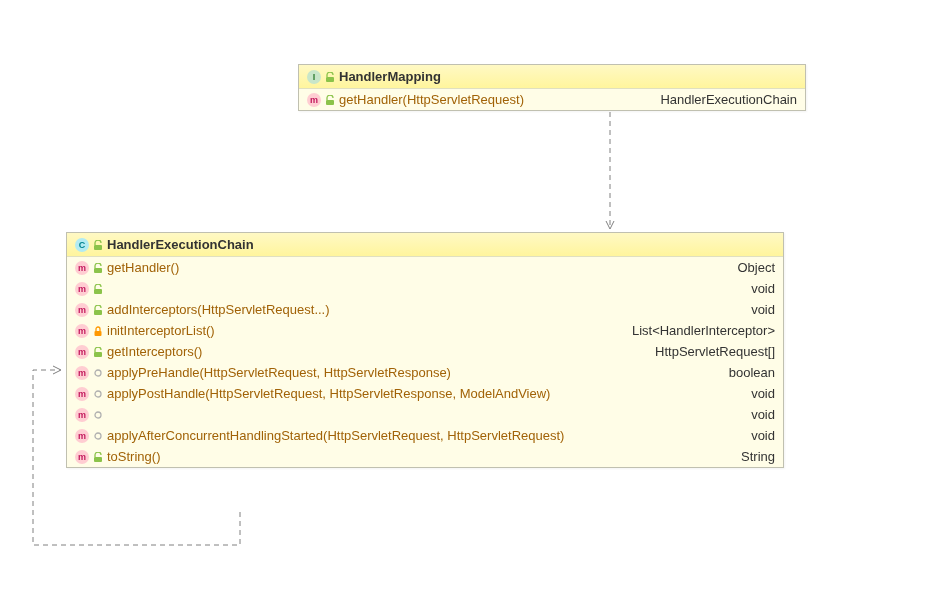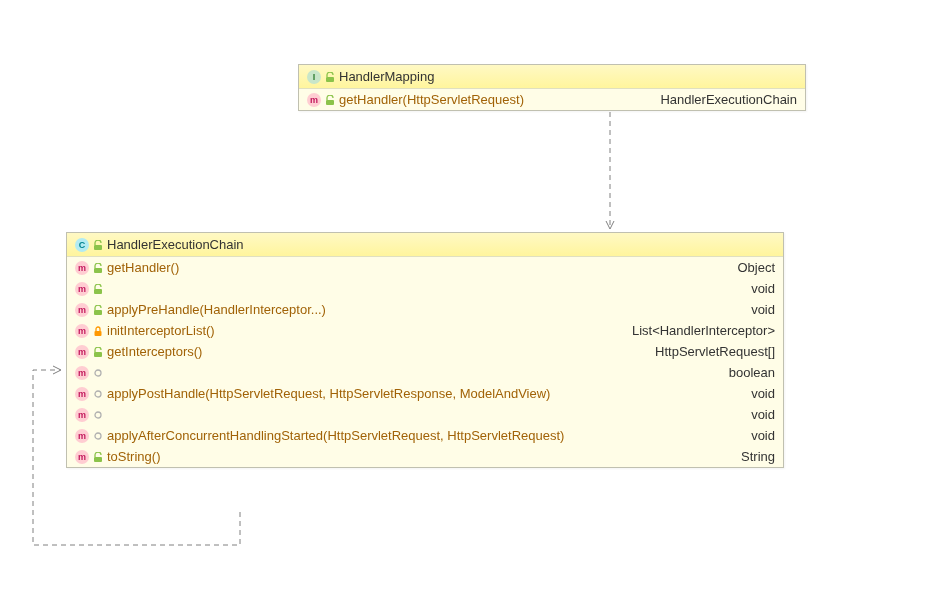--- a/index.html
+++ b/index.html
@@ -19,21 +19,21 @@
     box-shadow: 1px 1px 2px rgba(0,0,0,0.05);
   }
   .uml-header {
     display: flex;
     align-items: center;
     padding: 4px 8px;
     background: linear-gradient(#fff9c4, #fff59d);
     border-bottom: 1px solid #e0e0c0;
     gap: 4px;
   }
-  .uml-header .name { font-weight: 400; color: #333; }
+  .uml-header .name { font-weight: 700; color: #333; }
   .uml-row {
     display: flex;
     align-items: center;
     padding: 3px 8px;
     gap: 4px;
     position: relative;
   }
   .uml-row .sig { color: #a16207; white-space: nowrap; }
   .uml-row .ret { margin-left: auto; padding-left: 16px; color: #333; white-space: nowrap; }
   .ico {
@@ -140,21 +140,21 @@
         </span>
         <span class="ret">void</span>
       </div>
       <div class="uml-row">
         <span class="ico ico-m">m</span>
         <span class="vis">
           <svg viewBox="0 0 10 10">
             <use href="#sym-unlock"></use>
           </svg>
         </span>
-        <span class="sig">applyPreHandle(HandlerInterceptor...)</span>
+        <span class="sig">addInterceptors(HttpServletRequest...)</span>
         <span class="ret">void</span>
       </div>
       <div class="uml-row">
         <span class="ico ico-m">m</span>
         <span class="vis">
           <svg viewBox="0 0 10 10">
             <use href="#sym-lock"></use>
           </svg>
         </span>
         <span class="sig">initInterceptorList()</span>
@@ -170,20 +170,21 @@
         <span class="sig">getInterceptors()</span>
         <span class="ret">HttpServletRequest[]</span>
       </div>
       <div class="uml-row">
         <span class="ico ico-m">m</span>
         <span class="vis">
           <svg viewBox="0 0 10 10">
             <use href="#sym-circle"></use>
           </svg>
         </span>
+        <span class="sig">applyPreHandle(HttpServletRequest, HttpServletResponse)</span>
         <span class="ret">boolean</span>
       </div>
       <div class="uml-row">
         <span class="ico ico-m">m</span>
         <span class="vis">
           <svg viewBox="0 0 10 10">
             <use href="#sym-circle"></use>
           </svg>
         </span>
         <span class="sig">applyPostHandle(HttpServletRequest, HttpServletResponse, ModelAndView)</span>

